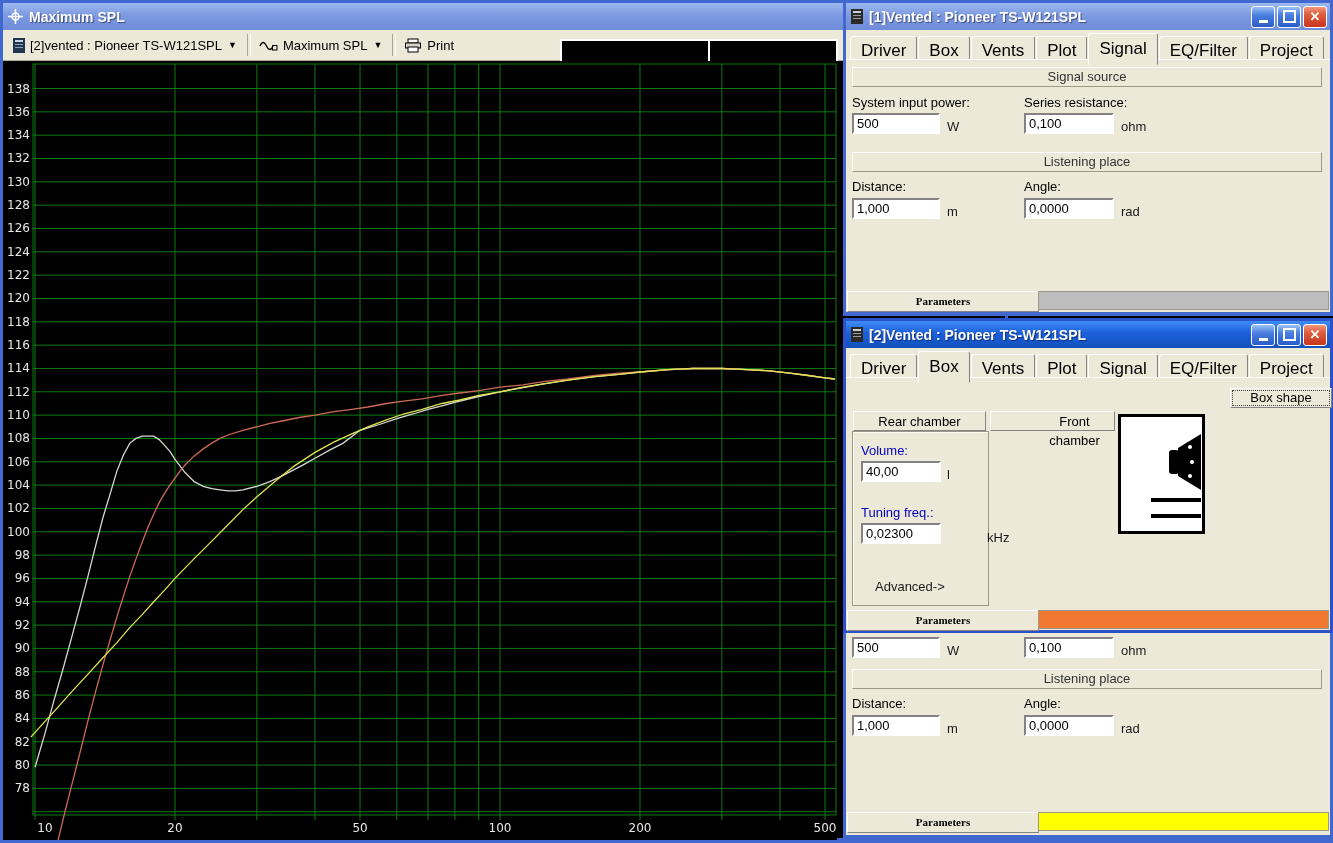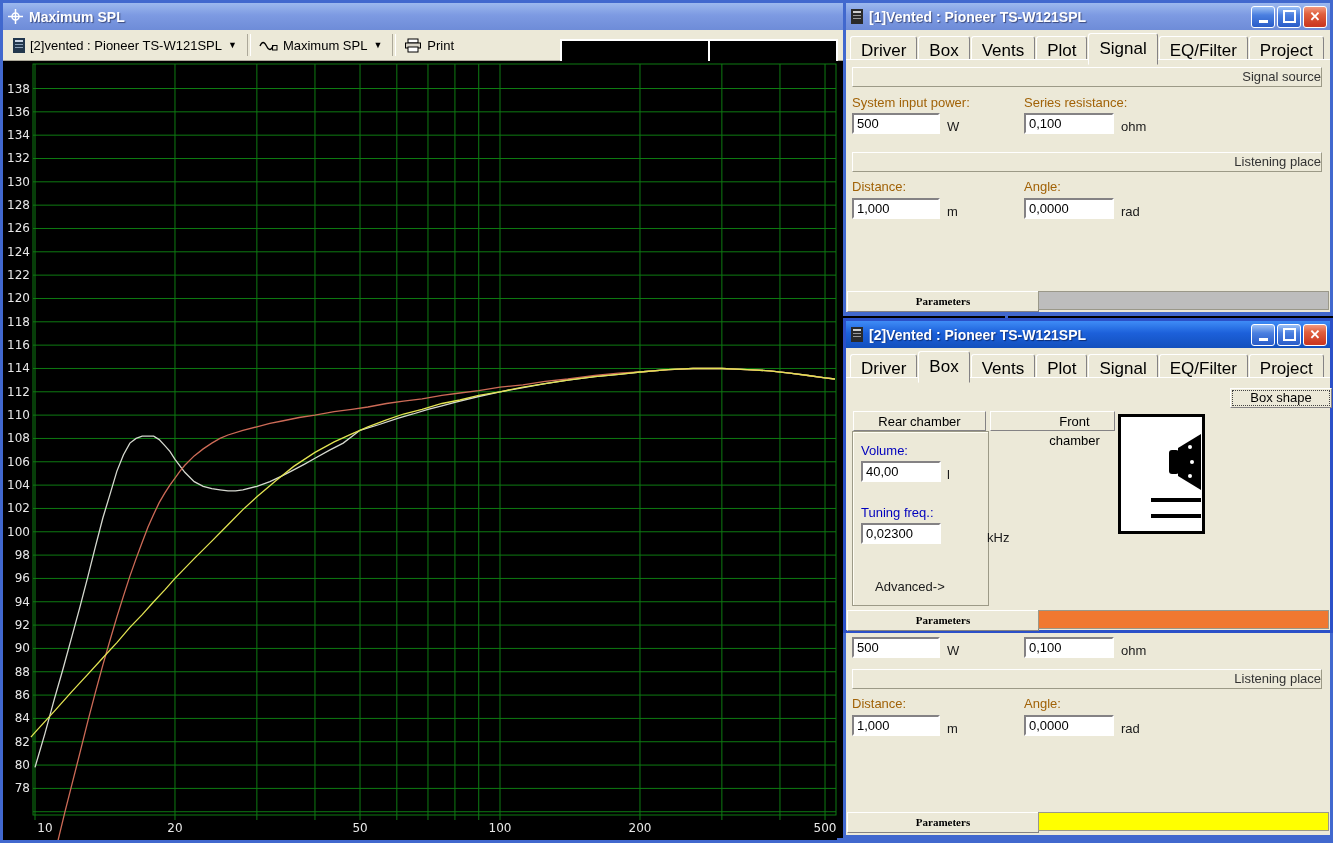--- a/index.html
+++ b/index.html
@@ -35,22 +35,22 @@
   #chart-svg text{font-family:"DejaVu Sans",sans-serif;}
   
   .tabrow{position:absolute;left:0;right:0;top:27px;height:29px;padding:3px 0 0 4px;box-sizing:border-box;background:#ece9d8;}
   .tab{display:inline-block;padding:4px 10px 3px;background:#ece9d8;border:1px solid;
        border-color:#fff #848284 #848284 #fff;border-radius:3px 3px 0 0;margin-right:1px;
        position:relative;top:2px;font-size:17px;cursor:pointer;}
   .tab.active{top:0;padding-top:5px;padding-bottom:5px;z-index:3;border-bottom-color:#ece9d8;}
   .content{position:absolute;left:0;right:0;top:56px;bottom:22px;background:#ece9d8;border-top:1px solid #fff;}
   
   .hdrbar{position:absolute;height:18px;background:#ece9d8;border:1px solid;
-          border-color:#fff #9c9a87 #9c9a87 #fff;text-align:right;line-height:17px;font-size:13px;color:#333;}
-  .lbl{position:absolute;white-space:nowrap;color:#a16207;}
+          border-color:#fff #9c9a87 #9c9a87 #fff;text-align:center;line-height:17px;font-size:13px;color:#333;}
+  .lbl{position:absolute;white-space:nowrap;color:#000000;}
   .lbl.blue{color:#0000bd;}
   .unit{position:absolute;white-space:nowrap;color:#1a1a1a;}
   .field{position:absolute;height:21px;border:2px solid;border-color:#848284 #fff #fff #848284;
          background:#fff;font-family:"Liberation Sans",sans-serif;font-size:13px;padding:0 3px;box-sizing:border-box;}
   .btn3d{position:absolute;background:#ece9d8;border:1px solid;border-color:#fff #848284 #848284 #fff;
          text-align:center;font-size:13px;cursor:pointer;box-sizing:border-box;}
   .btn3d.focusdot{outline:1px dotted #444;outline-offset:-3px;}
   .paramsrow{position:absolute;left:0;right:0;bottom:0;height:22px;background:#ece9d8;}
   .paramsbtn{position:absolute;left:1px;top:1px;width:190px;height:19px;background:#ece9d8;
              border:1px solid;border-color:#fff #848284 #848284 #fff;text-align:center;

